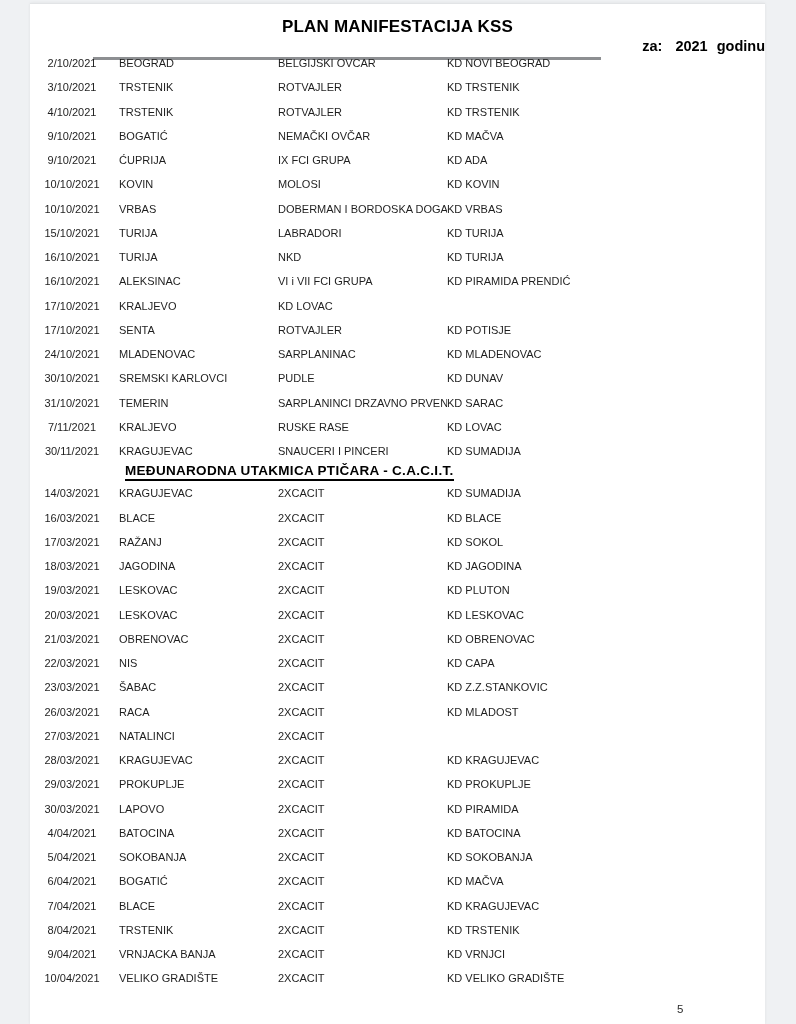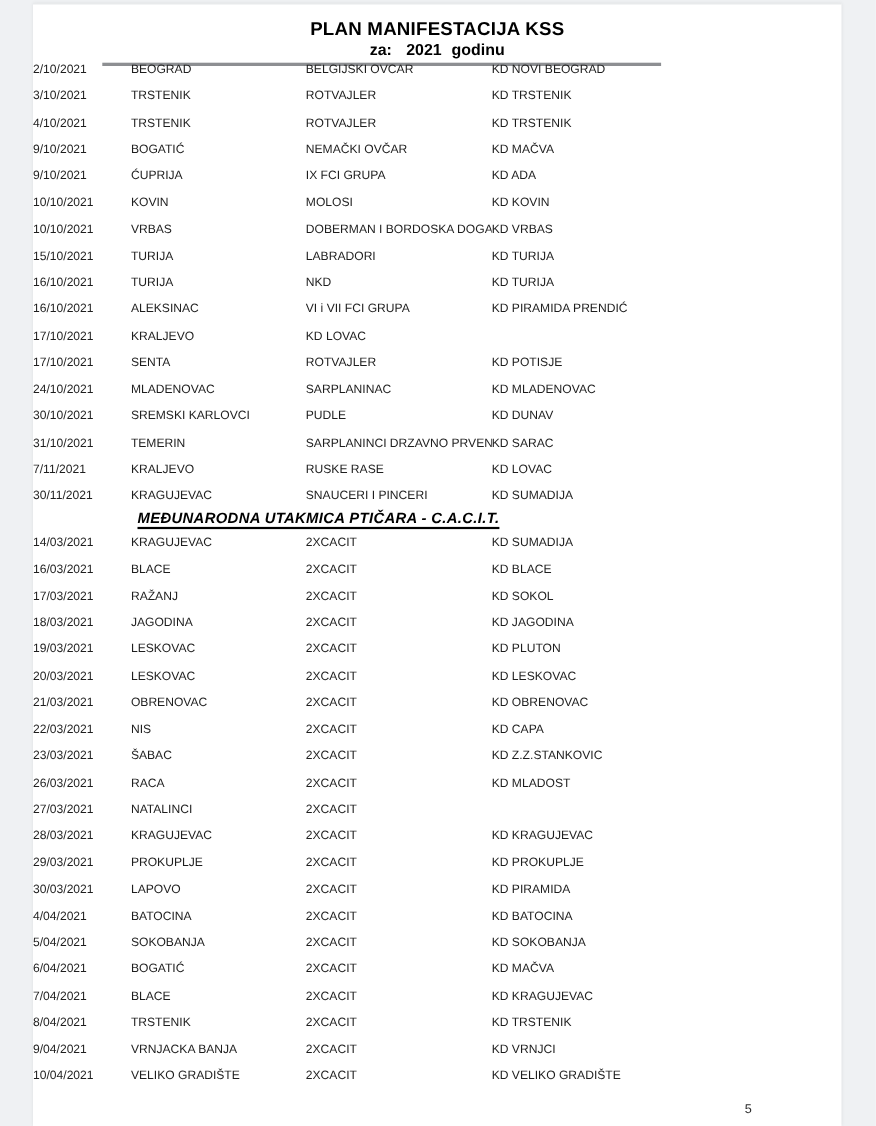--- a/index.html
+++ b/index.html
@@ -25,47 +25,47 @@
     position: absolute; top: 13px; left: 0;
     width: 100%;
     text-align: center;
     font-size: 17px; font-weight: bold;
     color: #000;
     letter-spacing: 0.2px;
   }
   .doc-subtitle {
     position: absolute; top: 34px; left: 0;
     width: 100%;
-    text-align: center;
+    text-align: right;
     font-size: 14.5px; font-weight: bold;
     color: #000;
   }
   .doc-subtitle .sub-prefix { margin-right: 13px; }
   .doc-subtitle .sub-year   { margin-right: 9px; }
   .title-rule {
     position: absolute; top: 53px; left: 63px;
     width: 508px; height: 3px;
     background: #8d8f92;
   }
   .rows-wrap {
     position: absolute; top: 47px; left: 0; right: 0;
   }
   .row {
     display: flex;
     height: 24.25px; line-height: 24.25px;
     font-size: 11px;
     color: #1e1e1e;
     white-space: nowrap;
   }
-  .c-date  { width: 84px;  text-align: left; overflow: hidden; }
+  .c-date  { width: 84px;  text-align: center; overflow: hidden; }
   .c-city  { width: 164px; padding-left: 5px; overflow: hidden; }
   .c-event { width: 169px; overflow: hidden; }
   .c-club  { flex: 1; overflow: hidden; }
   .section-title-row {
-    height: 18px; line-height: 16px; font-style: italic;
+    height: 18px; line-height: 16px;
   }
   .section-title {
     display: inline-block;
     margin-left: 95px;
     font-size: 13.5px; font-weight: bold;
     color: #000;
     letter-spacing: 0.3px;
     border-bottom: 2.5px solid #000;
     padding-bottom: 1px;
   }

